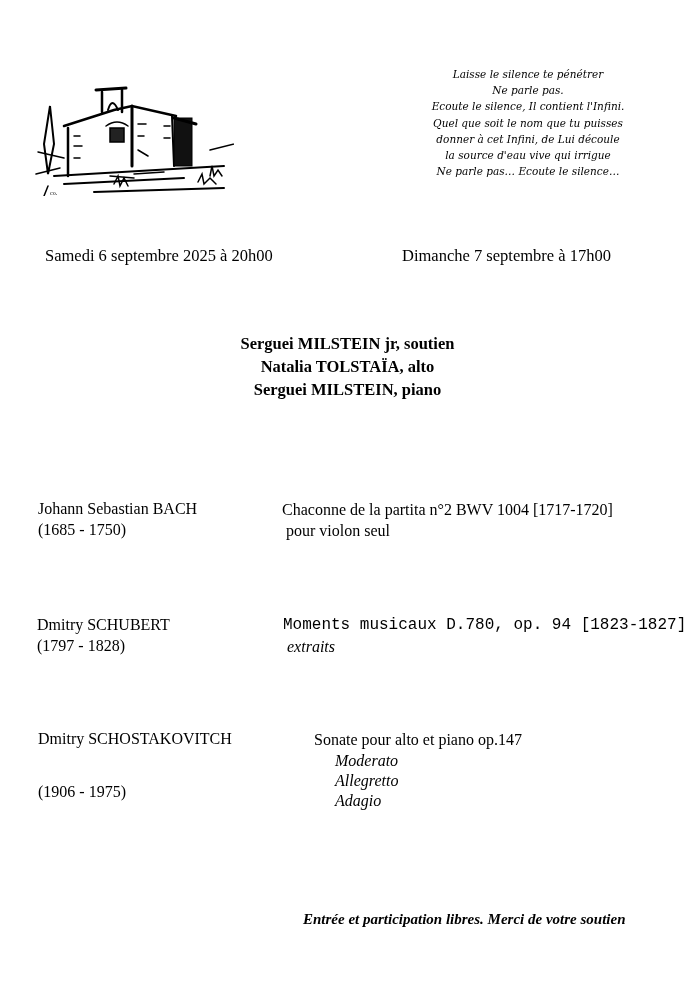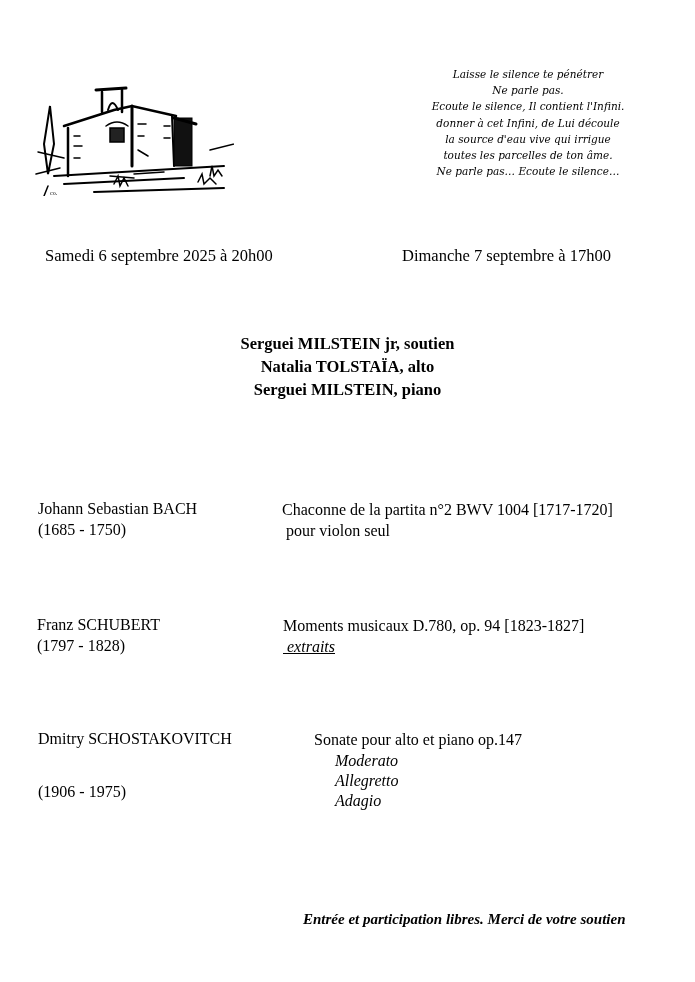--- a/index.html
+++ b/index.html
@@ -61,44 +61,44 @@
 
     <path d="M34 120 L30 130" stroke-width="1.5"></path>
     <text x="36" y="129" font-size="6" fill="#000" stroke="none" font-family="Liberation Serif, serif">co.</text>
   </svg>
 </div>
 
 <div id="poem" class="abs">
   <div>Laisse le silence te pénétrer</div>
   <div>Ne parle pas.</div>
   <div>Ecoute le silence, Il contient l'Infini.</div>
+  <div>Quel que soit le nom que tu puisses</div>
   <div>donner à cet Infini, de Lui découle</div>
   <div>la source d'eau vive qui irrigue</div>
-  <div>toutes les parcelles de ton âme.</div>
   <div>Ne parle pas… Ecoute le silence…</div>
 </div>
 
 <div id="date-1" class="abs date">Samedi 6 septembre 2025 à 20h00</div>
 <div id="date-2" class="abs date">Dimanche 7 septembre à 17h00</div>
 
 <div id="performers" class="abs">
   <div>Serguei MILSTEIN jr, soutien</div>
   <div>Natalia TOLSTAÏA, alto</div>
   <div>Serguei MILSTEIN, piano</div>
 </div>
 
 <div class="abs composer" style="left:38px; top:500px;">Johann Sebastian BACH</div>
 <div class="abs years" style="left:38px; top:521px;">(1685 - 1750)</div>
 <div class="abs work" style="left:282px; top:499px;">Chaconne de la partita n°2 BWV 1004 [1717-1720]</div>
 <div class="abs work" style="left:282px; top:520px; white-space:pre;"> pour violon seul</div>
 
-<div class="abs composer" style="left:37px; top:616px;">Franz SCHUBERT</div>
+<div class="abs composer" style="left:37px; top:616px;">Dmitry SCHUBERT</div>
 <div class="abs years" style="left:37px; top:637px;">(1797 - 1828)</div>
-<div class="abs work" style="left:283px; top:615px;">Moments musicaux D.780, op. 94 [1823-1827]</div>
-<div class="abs work it" style="left:283px; top:636px; white-space:pre;text-decoration:underline;"> extraits</div>
+<div class="abs work" style="left:283px; top:615px;font-family:Liberation Mono, monospace;">Moments musicaux D.780, op. 94 [1823-1827]</div>
+<div class="abs work it" style="left:283px; top:636px; white-space:pre;"> extraits</div>
 
 <div class="abs composer" style="left:38px; top:730px;">Dmitry SCHOSTAKOVITCH</div>
 <div class="abs years" style="left:38px; top:783px;">(1906 - 1975)</div>
 <div class="abs work" style="left:314px; top:729px;">Sonate pour alto et piano op.147</div>
 <div class="abs work it" style="left:335px; top:750px;">Moderato</div>
 <div class="abs work it" style="left:335px; top:770px;">Allegretto</div>
 <div class="abs work it" style="left:335px; top:790px;">Adagio</div>
 
 <div id="footer" class="abs">Entrée et participation libres. Merci de votre soutien</div>
 

